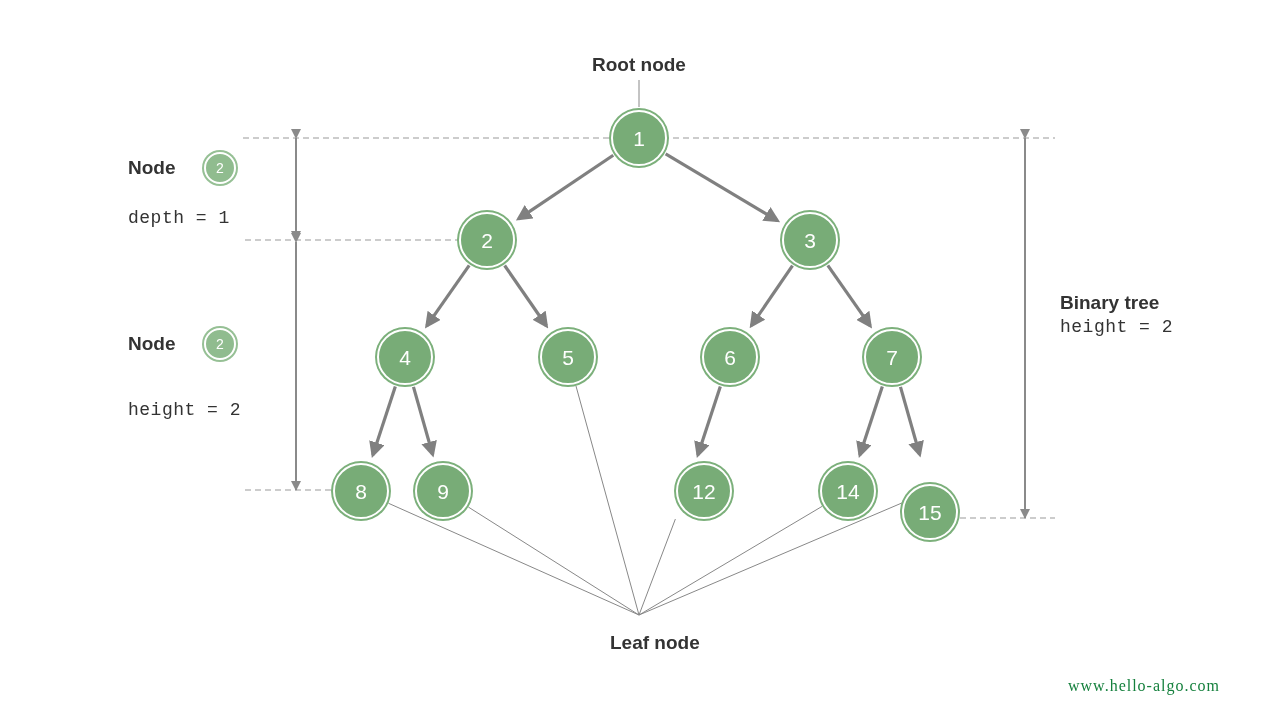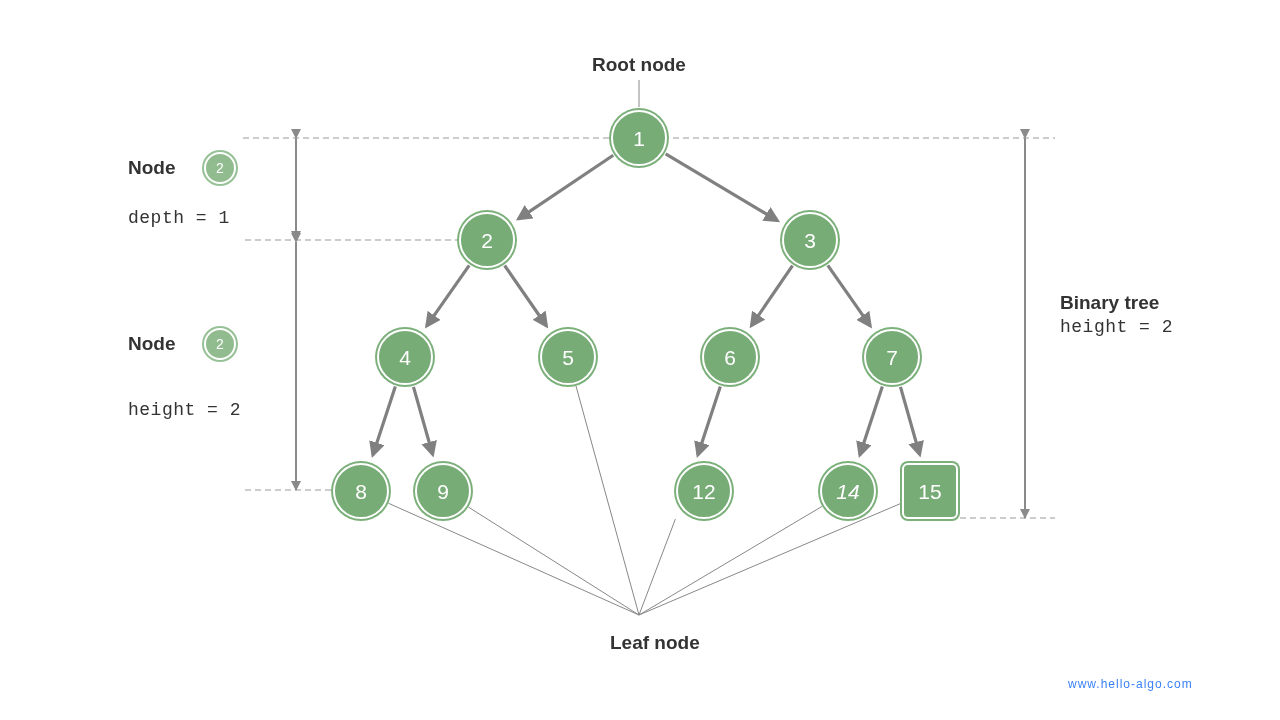--- a/index.html
+++ b/index.html
@@ -74,23 +74,23 @@
     position: absolute;
     font-family: Liberation Mono, monospace;
     font-size: 18px;
     color: #333333;
     white-space: nowrap;
     letter-spacing: 0.5px;
     user-select: none;
   }
   .watermark {
     position: absolute;
-    font-family: Liberation Sans, sans-serif;
-    font-size: 12px;
-    color: #3b82f6;
+    font-family: Liberation Serif, serif;
+    font-size: 16px;
+    color: #15803d;
     letter-spacing: 1px;
     white-space: nowrap;
     user-select: none;
   }
 </style>
 </head>
 <body>
 
 <div id="canvas">
 
@@ -165,16 +165,16 @@
       <div class="node" style="left: 611px; top: 110px;">1</div>
       <div class="node" style="left: 459px; top: 212px;">2</div>
       <div class="node" style="left: 782px; top: 212px;">3</div>
       <div class="node" style="left: 377px; top: 329px;">4</div>
       <div class="node" style="left: 540px; top: 329px;">5</div>
       <div class="node" style="left: 702px; top: 329px;">6</div>
       <div class="node" style="left: 864px; top: 329px;">7</div>
       <div class="node" style="left: 333px; top: 463px;">8</div>
       <div class="node" style="left: 415px; top: 463px;">9</div>
       <div class="node" style="left: 676px; top: 463px;">12</div>
-      <div class="node" style="left: 820px; top: 463px; font-style: italic;">14</div>
-      <div class="node" style="left: 902px; top: 463px; border-radius: 6px;">15</div>
+      <div class="node" style="left: 820px; top: 463px;">14</div>
+      <div class="node" style="left: 902px; top: 484px;">15</div>
     </div>
 </div>
 
 </body></html>

